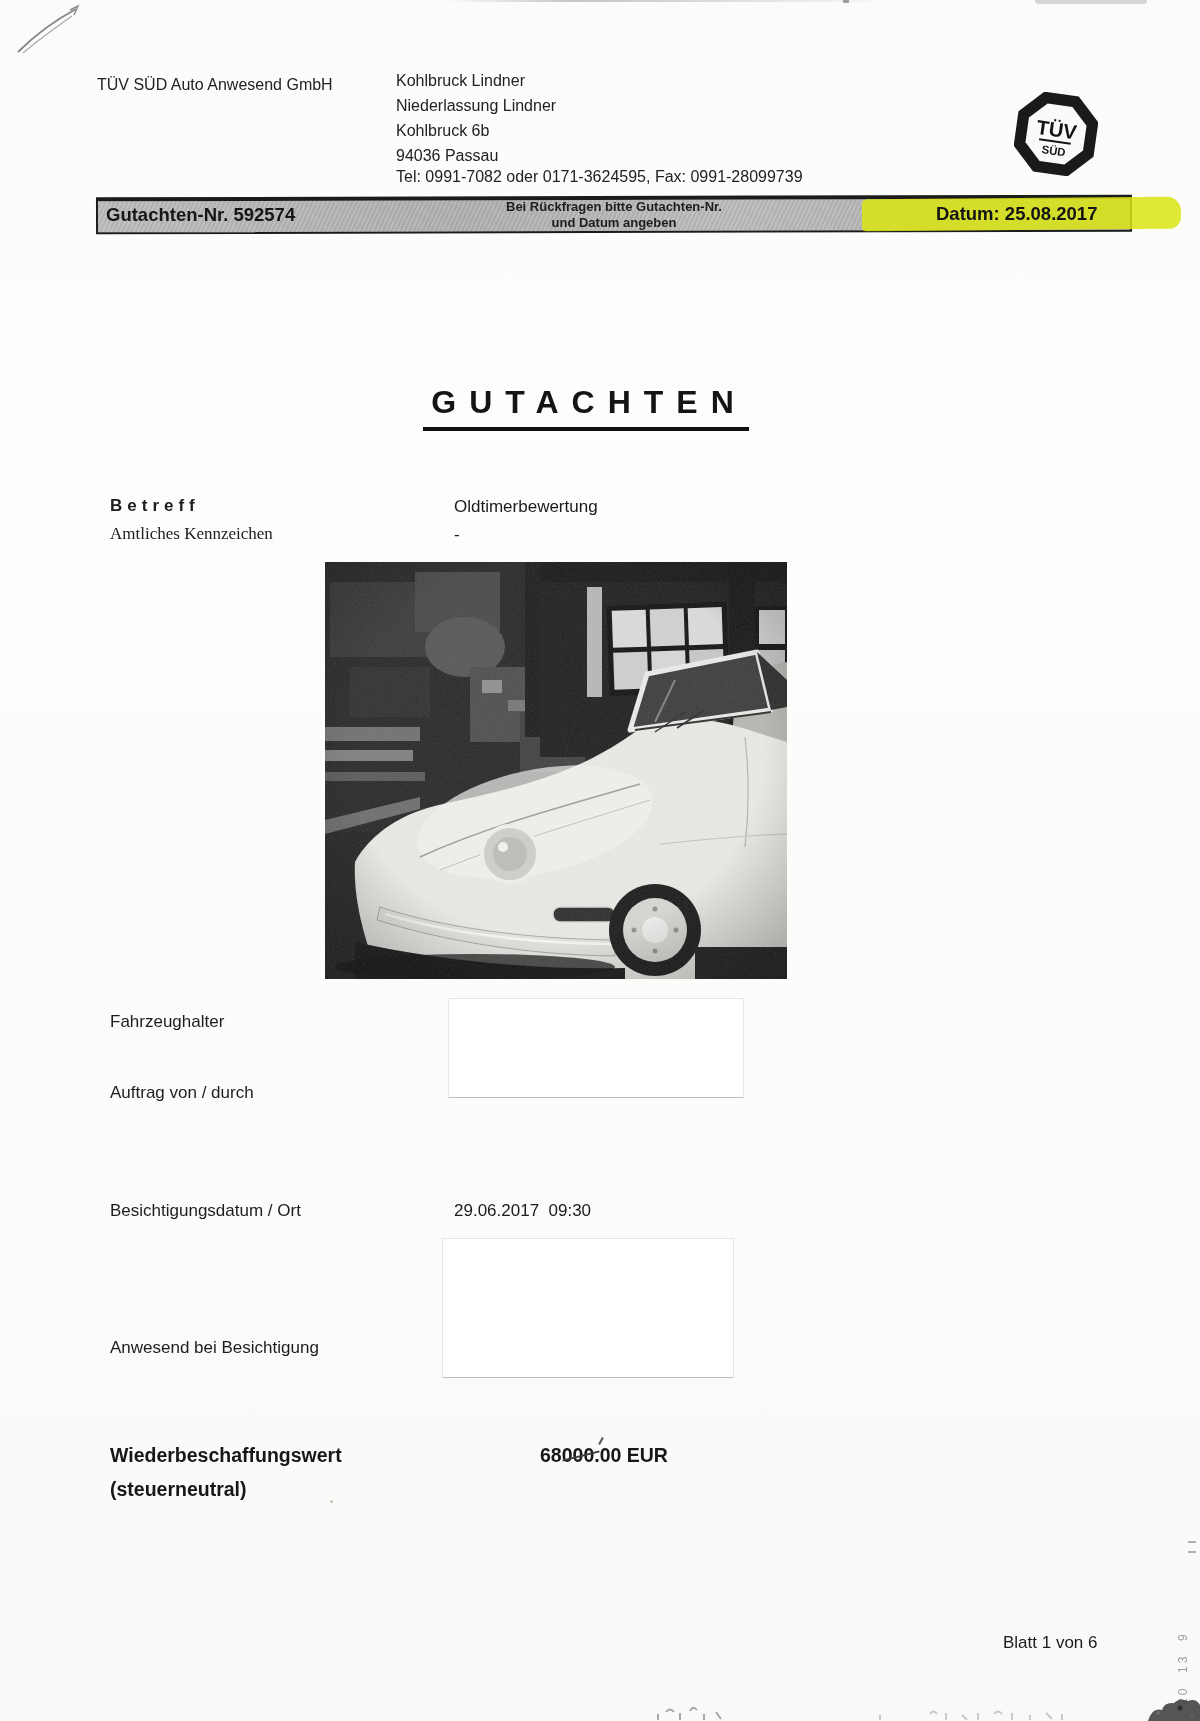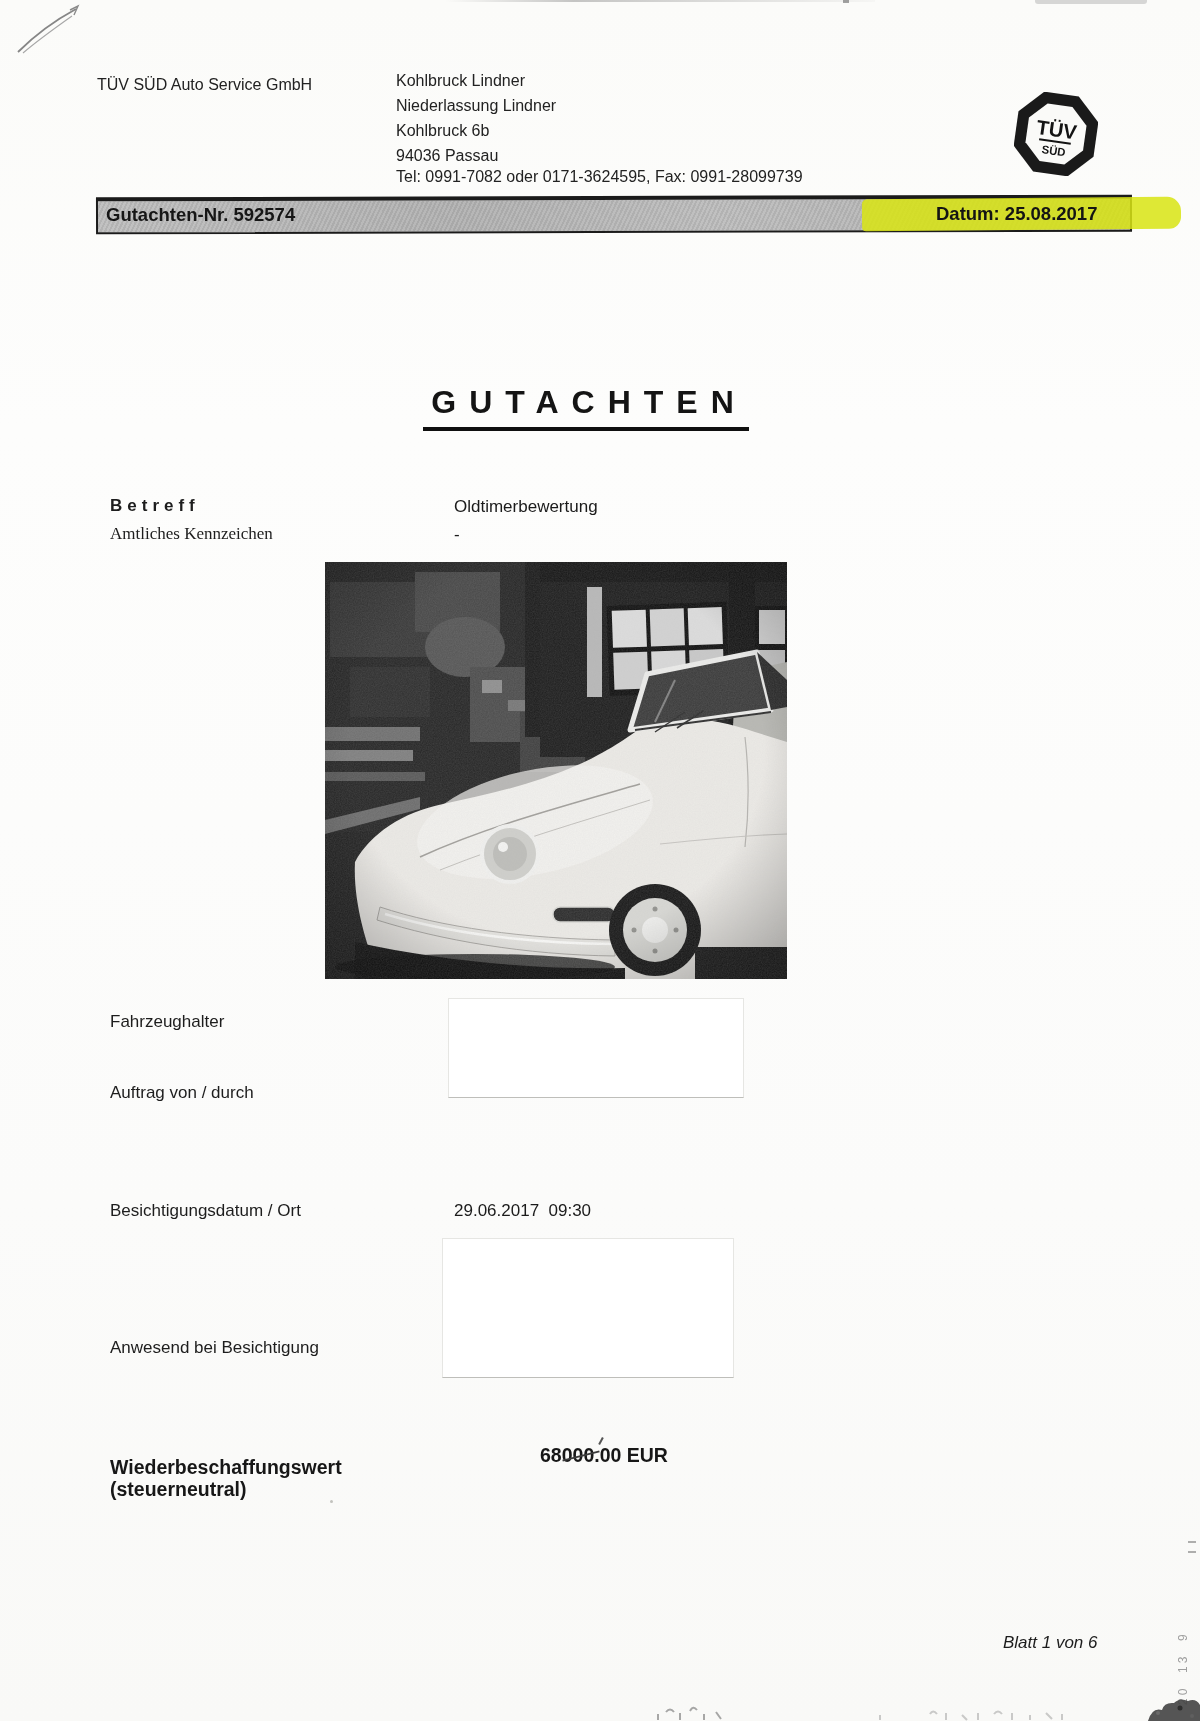--- a/index.html
+++ b/index.html
@@ -60,21 +60,21 @@
   <svg class="a" style="left:10px;top:2px;" width="80" height="60">
     <path d="M 8 50 C 22 36 42 20 66 7" stroke="#868686" stroke-width="1.8" fill="none"></path>
     <path d="M 13 51 C 27 39 45 26 62 14" stroke="#a7a7a7" stroke-width="1.1" fill="none"></path>
     <path d="M 60 8 l 8 -4 l -4 9" stroke="#8a8a8a" stroke-width="1.4" fill="none"></path>
   </svg>
 
   <div class="a top-line1"></div>
   <div class="a top-line2"></div>
   <div class="a top-tick"></div>
 
-  <div class="a sender" style="left:97px;top:76px;">TÜV SÜD Auto Service GmbH</div>
+  <div class="a sender" style="left:97px;top:76px;">TÜV SÜD Auto Anwesend GmbH</div>
   <div class="a" style="left:396px;top:72px;width:520px;height:130px;">
     <div class="contact-line" style="top:0;">Kohlbruck Lindner</div>
     <div class="contact-line" style="top:25px;">Niederlassung Lindner</div>
     <div class="contact-line" style="top:50px;">Kohlbruck 6b</div>
     <div class="contact-line" style="top:75px;">94036 Passau</div>
     <div class="contact-line" style="top:96px;">Tel: 0991-7082 oder 0171-3624595, Fax: 0991-28099739</div>
   </div>
 
   <svg class="a" style="left:1014px;top:92px;" width="84" height="84" viewBox="0 0 100 100">
     <g transform="rotate(8 50 50)">
@@ -82,20 +82,24 @@
       <polygon points="35.1,15.4 64.9,15.4 84.6,35.1 84.6,64.9 64.9,84.6 35.1,84.6 15.4,64.9 15.4,35.1" fill="#fafaf8"></polygon>
       <text x="50" y="53" font-size="24" font-weight="bold" text-anchor="middle" fill="#141414">TÜV</text>
       <line x1="31" y1="59" x2="69" y2="59" stroke="#141414" stroke-width="2.5"></line>
       <text x="50" y="75" font-size="13.5" font-weight="bold" text-anchor="middle" fill="#141414">SÜD</text>
     </g>
   </svg>
 
   <div class="a hbar"></div>
   <div class="a hl" style="background-color: rgb(217, 228, 20);"></div>
   <div class="a hbar-no">Gutachten-Nr. 592574</div>
+  <div class="a hbar-note">
+    <div>Bei Rückfragen bitte Gutachten-Nr.</div>
+    <div>und Datum angeben</div>
+  </div>
   <div class="a hbar-date">Datum: 25.08.2017</div>
 
   <div class="a title-wrap">
     <span>GUTACHTEN</span>
   </div>
 
   <div class="a lab lab-bold" style="top:496px;">Betreff</div>
   <div class="a val" style="top:497px;">Oldtimerbewertung</div>
   <div class="a lab" style="top:524px;font-family:Liberation Serif, serif;">Amtliches Kennzeichen</div>
   <div class="a val" style="top:525px;">-</div>
@@ -190,28 +194,28 @@
   <div class="a redact" style="left:448px;top:998px;width:294px;height:98px;"></div>
 
   <div class="a lab" style="top:1083px;">Auftrag von / durch</div>
 
   <div class="a lab" style="top:1201px;">Besichtigungsdatum / Ort</div>
   <div class="a val" style="top:1201px;">29.06.2017  09:30</div>
   <div class="a redact" style="left:442px;top:1238px;width:290px;height:138px;"></div>
 
   <div class="a lab" style="top:1338px;">Anwesend bei Besichtigung</div>
 
-  <div class="a big" style="left:110px;top:1444px;margin-top:12px;">Wiederbeschaffungswert</div>
+  <div class="a big" style="left:110px;top:1444px;">Wiederbeschaffungswert</div>
   <div class="a big" style="left:110px;top:1478px;">(steuerneutral)</div>
   <div class="a big" style="left:540px;top:1444px;white-space:pre;">68000.00 EUR</div>
   <div class="a strike" style="left:562px;top:1455px;width:38px;"></div>
   <div class="a tick" style="left:600px;top:1437px;"></div>
   <div class="a speck" style="left:330px;top:1500px;"></div>
 
-  <div class="a footer" style="left:1003px;top:1633px;font-style:italic;">Blatt 1 von 6</div>
+  <div class="a footer" style="left:1003px;top:1633px;">Blatt 1 von 6</div>
 
   <div class="a dash" style="left:1188px;top:1541px;"></div>
   <div class="a dash" style="left:1188px;top:1551px;"></div>
   <div class="a edge-text" style="left:1176px;top:1705px;">20  13  9</div>
 
   <svg class="a" style="left:0;top:1688px;" width="1200" height="33">
     <g stroke="#6f6f6f" stroke-width="2" opacity="0.6" fill="none">
       <path d="M658 26 v6 M666 24 q4 -5 8 0 M680 25 v7 M690 23 q3 -6 7 -1 M704 26 v6 M716 24 l5 7"></path>
     </g>
     <g stroke="#9a9a9a" stroke-width="2" opacity="0.5" fill="none">

